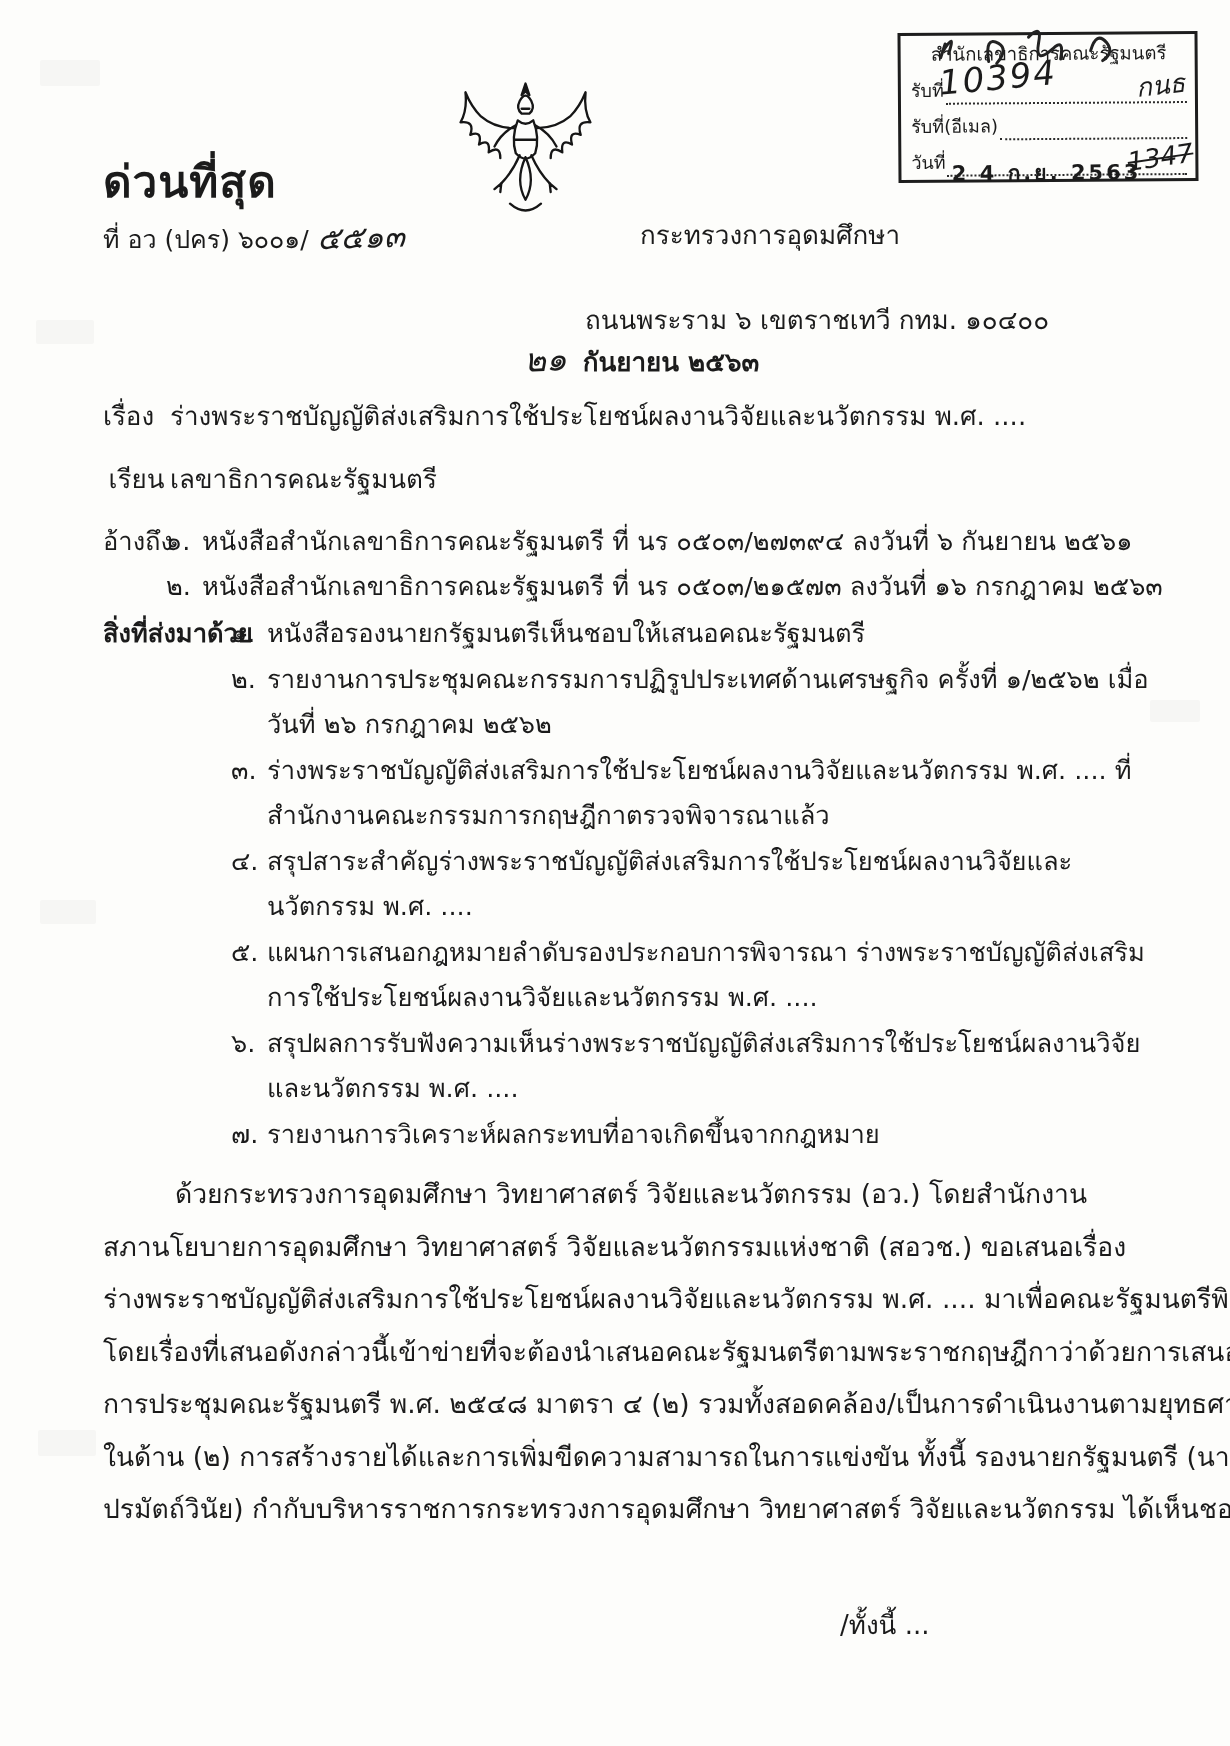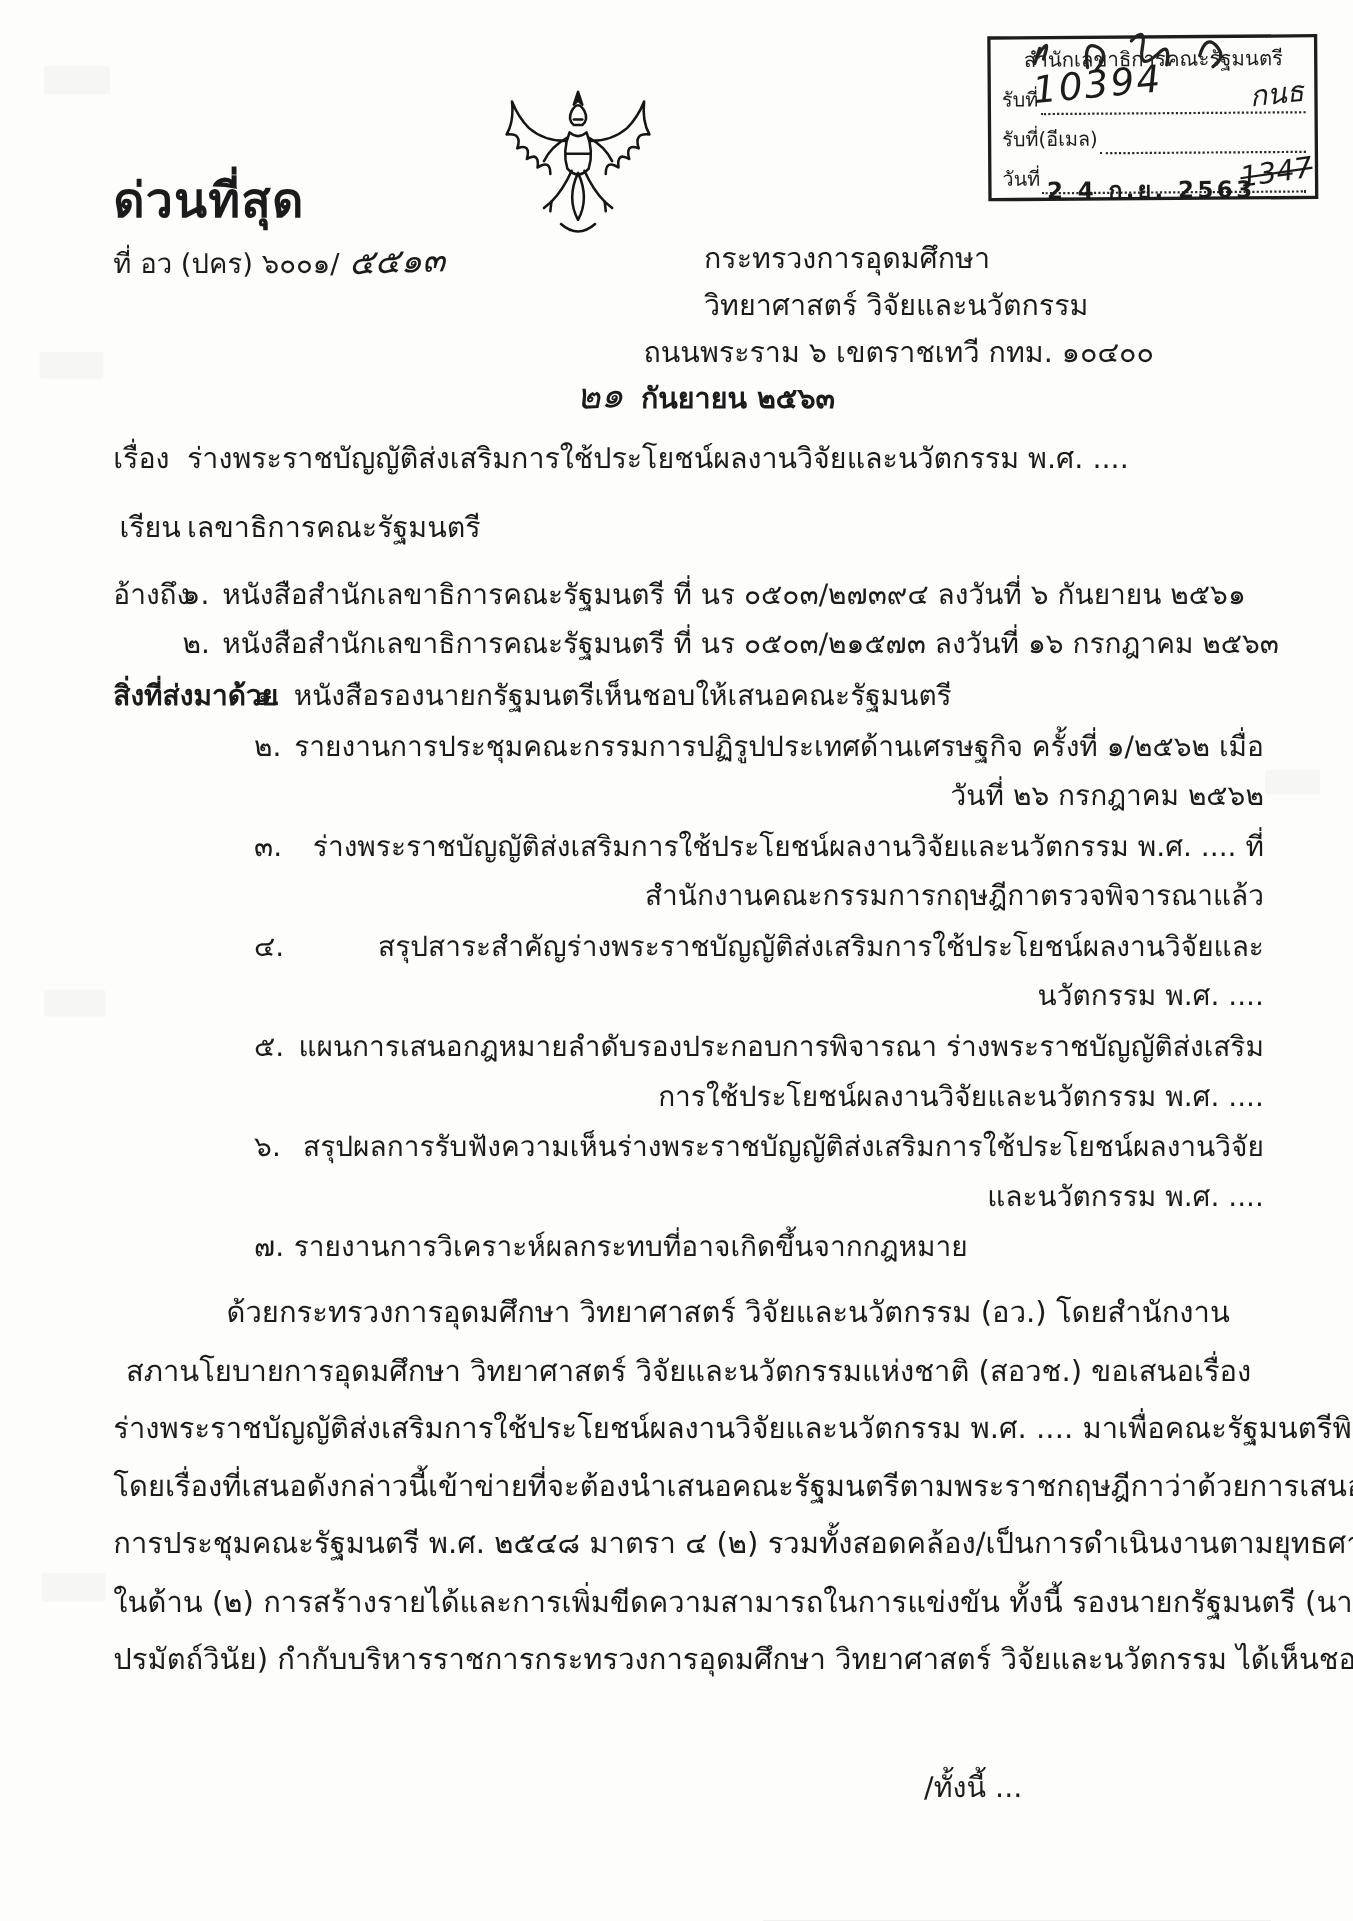--- a/index.html
+++ b/index.html
@@ -61,25 +61,25 @@
   .refs .items{margin-left:63px;}
   .ref-item{display:flex;white-space:nowrap;}
   .ref-item .n{flex:0 0 36px;}
 
   
   .atts{position:absolute;left:103px;top:611px;font-size:25.5px;line-height:45.5px;}
   .atts .k{position:absolute;left:0;top:0;font-weight:bold;}
   .atts .items{margin-left:128px;}
   .att-item{display:flex;}
   .att-item .n{flex:0 0 36px;}
-  .att-item .t{max-width:882px;text-align:right;}
+  .att-item .t{max-width:882px;}
 
   
   .body-par{position:absolute;left:103px;top:1168px;width:1046px;font-size:26.5px;line-height:52.5px;}
-  .body-par .line{white-space:nowrap;text-align:center;}
+  .body-par .line{white-space:nowrap;}
   .body-par .line.first{padding-left:72px;}
 
   
   .cont{position:absolute;left:840px;top:1604px;font-size:26px;font-weight:400;}
 </style>
 </head>
 <body>
 
 <div class="page">
 
@@ -135,21 +135,20 @@
     <div class="row">
       <span class="lbl">วันที่</span>
       <span class="dots"><span class="stamp-date">2 4 ก.ย. 2563</span></span>
     </div>
     <div class="hand-no">10394</div>
     <div class="hand-note">กนธ</div>
     <div class="hand-time">1347</div>
   </div>
 
   <div class="lh1">กระทรวงการอุดมศึกษา</div>
-  <div class="lh2">วิทยาศาสตร์ วิจัยและนวัตกรรม</div>
   <div class="lh3">ถนนพระราม ๖ เขตราชเทวี กทม. ๑๐๔๐๐</div>
 
   <div class="date-line">
     <span class="day">๒๑</span><span class="rest">กันยายน ๒๕๖๓</span>
   </div>
 
   <div class="kv subject">
     <span class="k">เรื่อง</span>
     <span class="v">ร่างพระราชบัญญัติส่งเสริมการใช้ประโยชน์ผลงานวิจัยและนวัตกรรม พ.ศ. ....</span>
   </div>

